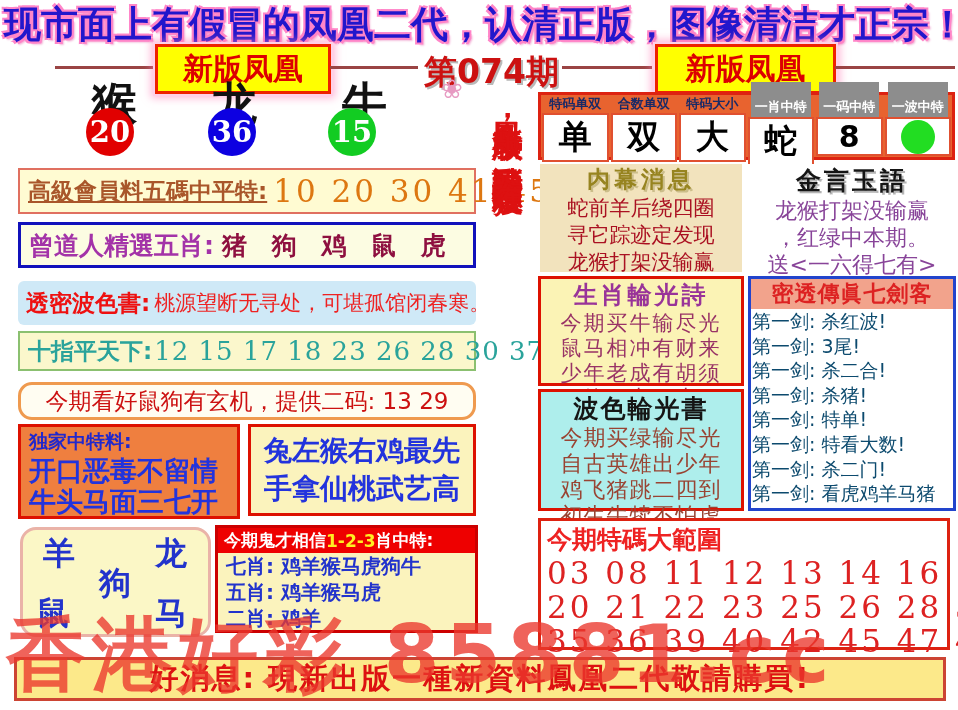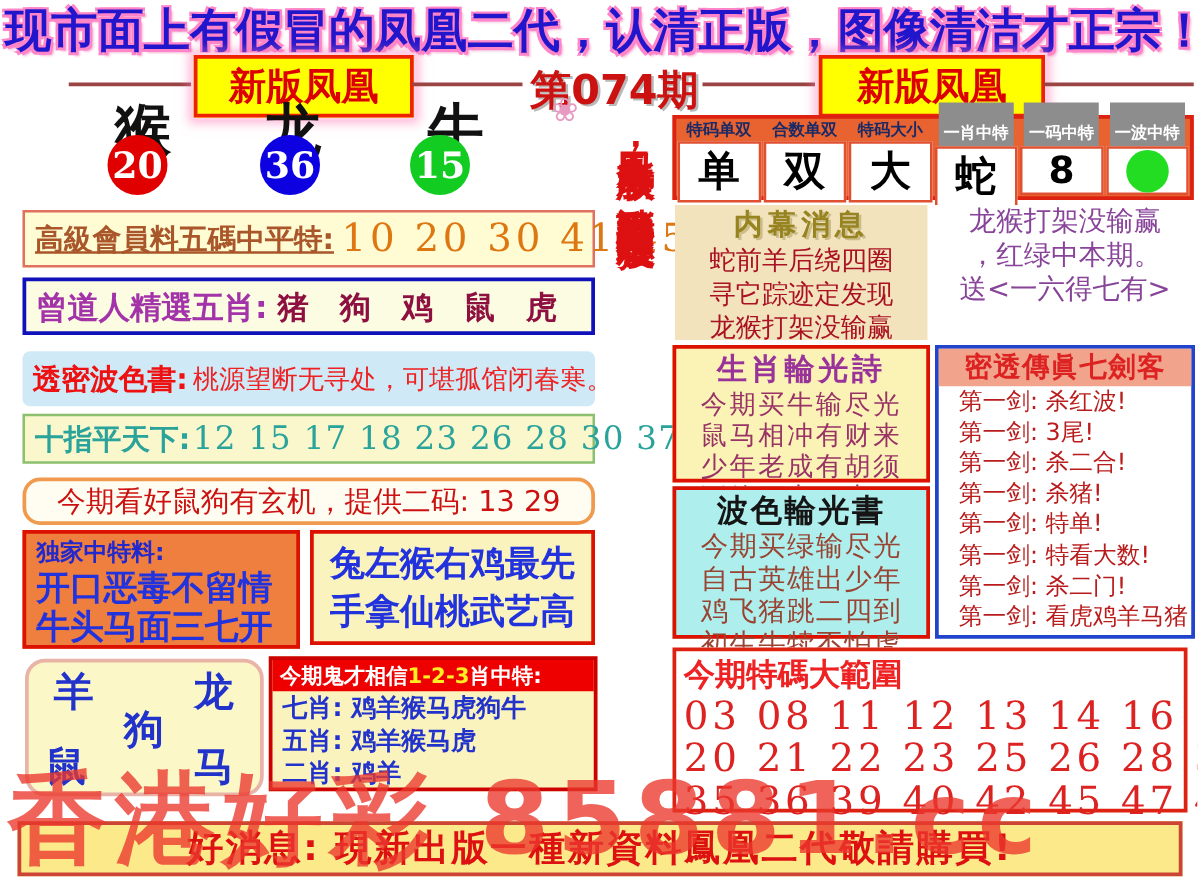--- a/index.html
+++ b/index.html
@@ -92,21 +92,21 @@
   .b-sxpoem .ttl{color:#993399;font-weight:bold;font-size:24px;letter-spacing:3px;}
   .b-sxpoem .ln{color:#993366;font-size:21px;line-height:25px;letter-spacing:2px;white-space:nowrap;}
 
   .b-bspoem{left:538px;top:389px;width:206px;height:122px;background:#aeeeec;border:3px solid #dd1100;text-align:center;}
   .b-bspoem .ttl{color:#151515;font-weight:bold;font-size:25px;letter-spacing:2px;}
   .b-bspoem .ln{color:#994433;font-size:22px;line-height:26px;letter-spacing:1px;white-space:nowrap;}
 
   .b-swords{left:748px;top:276px;width:208px;height:235px;background:#fff;border:3px solid #2244cc;}
   .b-swords .hd{background:#f2a38c;height:30px;display:flex;align-items:center;justify-content:center;
     color:#dd2222;font-weight:bold;font-size:22px;letter-spacing:1px;white-space:nowrap;}
-  .b-swords .ln{color:#b91c1c;font-size:19px;line-height:24.6px;padding-left:16px;white-space:nowrap;}
+  .b-swords .ln{color:#0c4a6e;font-size:19px;line-height:24.6px;padding-left:1px;white-space:nowrap;}
 
   .b-range{left:538px;top:518px;width:412px;height:132px;background:#fff;border:3px solid #dd2211;
     padding:2px 6px;}
   .b-range .ttl{color:#ee2222;font-weight:bold;font-size:25px;}
   .b-range .ln{color:#dd2222;font-size:31px;line-height:34px;font-family:"DejaVu Serif",serif;
     letter-spacing:3px;white-space:nowrap;}
 
   
   .banner{left:14px;top:657px;width:932px;height:44px;background:#fce98a;border:3px solid #cc4433;
     box-sizing:border-box;display:flex;align-items:center;justify-content:center;color:#dd1111;
@@ -235,20 +235,21 @@
   </div>
 
   <div class="abs rbox b-neimu">
     <div class="ttl">内幕消息</div>
     <div class="ln">蛇前羊后绕四圈</div>
     <div class="ln">寻它踪迹定发现</div>
     <div class="ln">龙猴打架没输赢</div>
   </div>
 
   <div class="abs rbox b-jinyan">
+    <div class="ttl">金言玉語</div>
     <div class="ln">龙猴打架没输赢</div>
     <div class="ln">，红绿中本期。</div>
     <div class="ln">送&lt;一六得七有&gt;</div>
   </div>
 
   <div class="abs rbox b-sxpoem">
     <div class="ttl">生肖輪光詩</div>
     <div class="ln">今期买牛输尽光</div>
     <div class="ln">鼠马相冲有财来</div>
     <div class="ln">少年老成有胡须</div>

